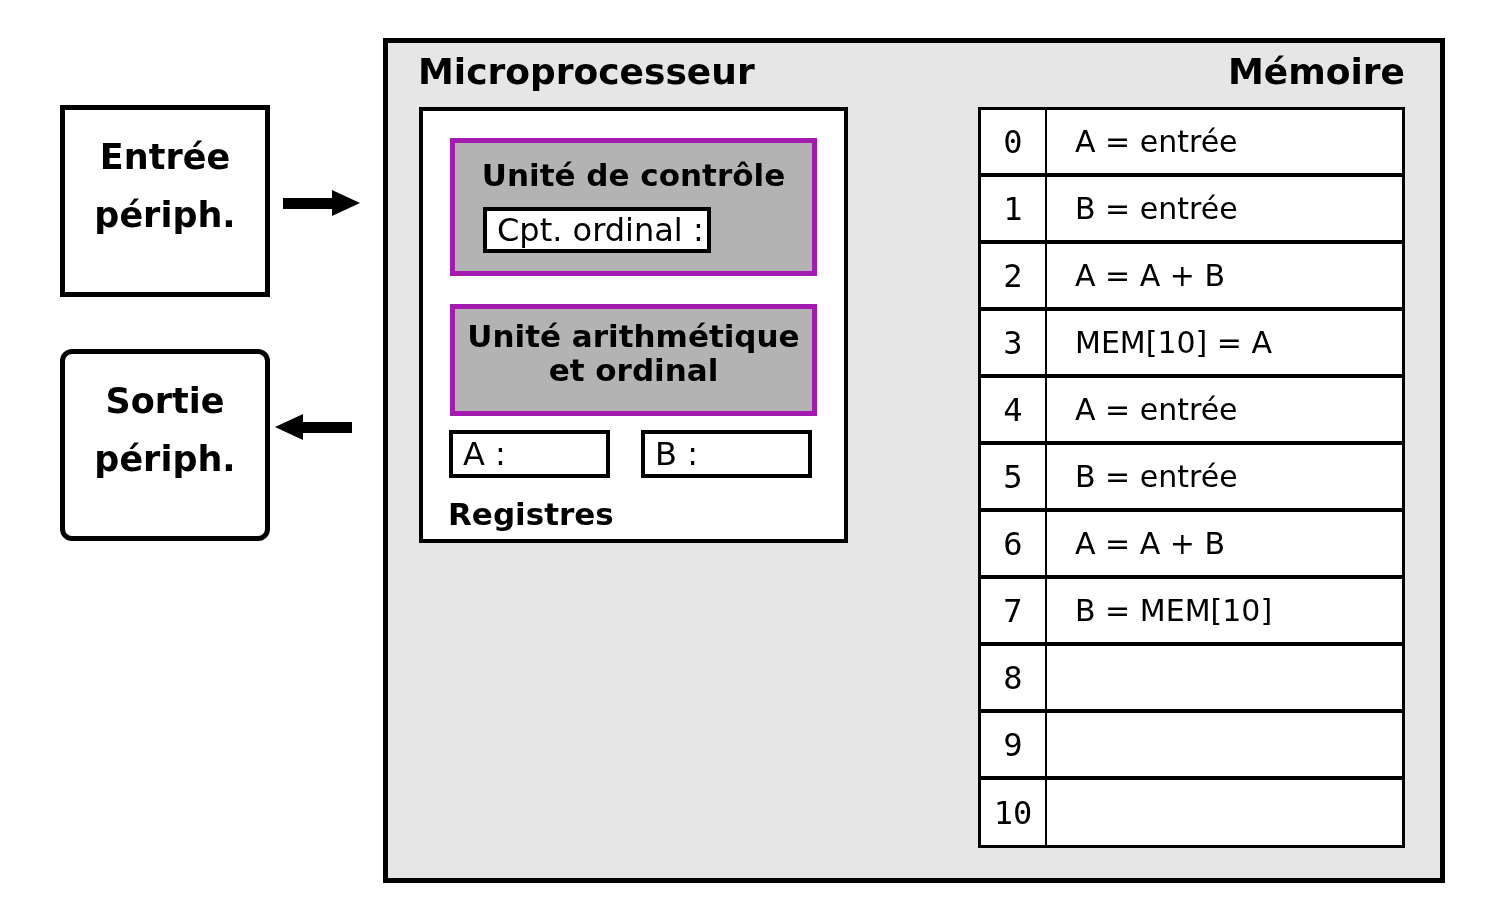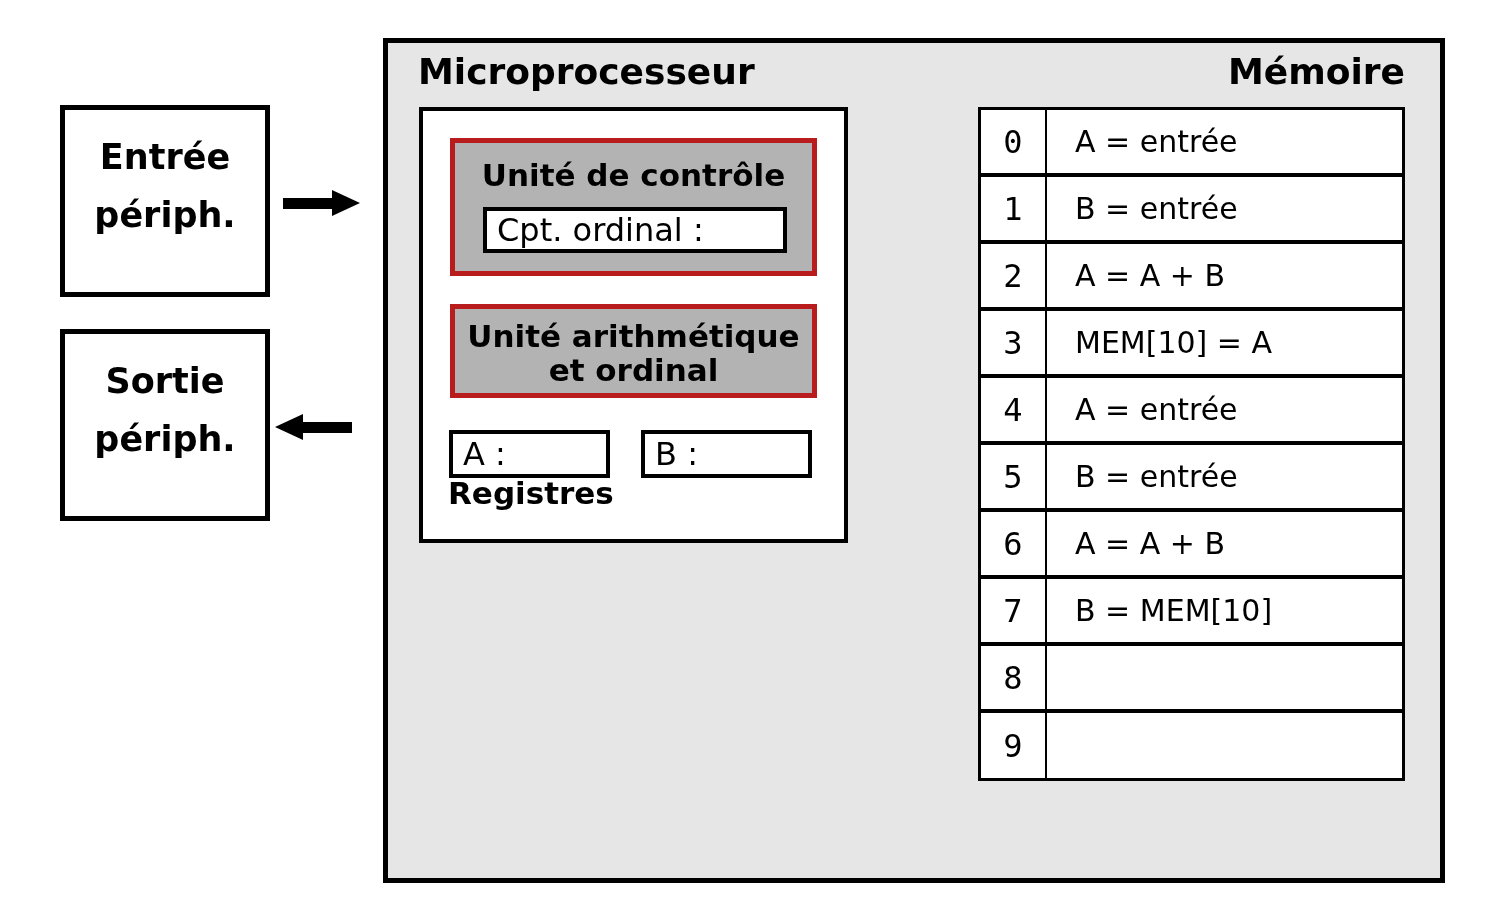--- a/index.html
+++ b/index.html
@@ -24,21 +24,21 @@
     text-align: center;
     padding-top: 18px;
   }
   .io-box .io-line {
     font-size: 35px;
     font-weight: bold;
     line-height: 58px;
     white-space: nowrap;
   }
   #entree-box { left: 60px; top: 105px; }
-  #sortie-box { left: 60px; top: 329px; }
+  #sortie-box { left: 60px; top: 349px; border-radius: 12px; }
 
   
   .arrow {
     position: absolute;
     height: 28px;
     display: flex;
     align-items: center;
   }
   .arrow .shaft { height: 11px; background: #000000; flex: 1; }
   .arrow .head-right {
@@ -84,37 +84,37 @@
     width: 429px; height: 436px;
     background: #ffffff;
     border: 4px solid #000000;
     box-sizing: border-box;
   }
   .unit-box {
     position: absolute;
     left: 27px;
     width: 367px;
     background: #b3b3b3;
-    border: 5px solid #b91c1c;
+    border: 5px solid #a21caf;
     box-sizing: border-box;
     text-align: center;
   }
   #control-box { top: 27px; height: 138px; }
-  #alu-box     { top: 193px; height: 94px; padding-top: 10px; }
+  #alu-box     { top: 193px; height: 112px; padding-top: 10px; }
   .unit-label {
     font-size: 31px;
     font-weight: bold;
     line-height: 34px;
     white-space: nowrap;
   }
   #control-box .unit-label { margin-top: 15px; }
   .pc-box {
     position: absolute;
     left: 28px; top: 64px;
-    width: 304px; height: 46px;
+    width: 228px; height: 46px;
     background: #ffffff;
     border: 4px solid #000000;
     box-sizing: border-box;
     text-align: left;
     font-size: 32px;
     font-weight: normal;
     line-height: 38px;
     padding-left: 10px;
     white-space: nowrap;
   }
@@ -127,21 +127,21 @@
     box-sizing: border-box;
     font-size: 32px;
     line-height: 40px;
     padding-left: 10px;
     white-space: nowrap;
   }
   #reg-a { left: 26px;  width: 161px; }
   #reg-b { left: 218px; width: 171px; }
   .registres-label {
     position: absolute;
-    left: 25px; top: 364px;
+    left: 25px; top: 385px;
     font-size: 31px;
     font-weight: bold;
     white-space: nowrap;
   }
 
   
   .mem-table {
     position: absolute;
     left: 590px; top: 64px;
     width: 427px;
@@ -261,16 +261,20 @@
         <div class="mem-row">
           <div class="mem-addr">7</div>
           <div class="mem-instr">B = MEM[10]</div>
         </div>
         <div class="mem-row">
           <div class="mem-addr">8</div>
         </div>
         <div class="mem-row">
           <div class="mem-addr">9</div>
         </div>
+        <div class="mem-row">
+          <div class="mem-addr">10</div>
+          <div class="mem-instr"></div>
+        </div>
       </div>
   </div>
 
 </div>
 
 </body></html>

